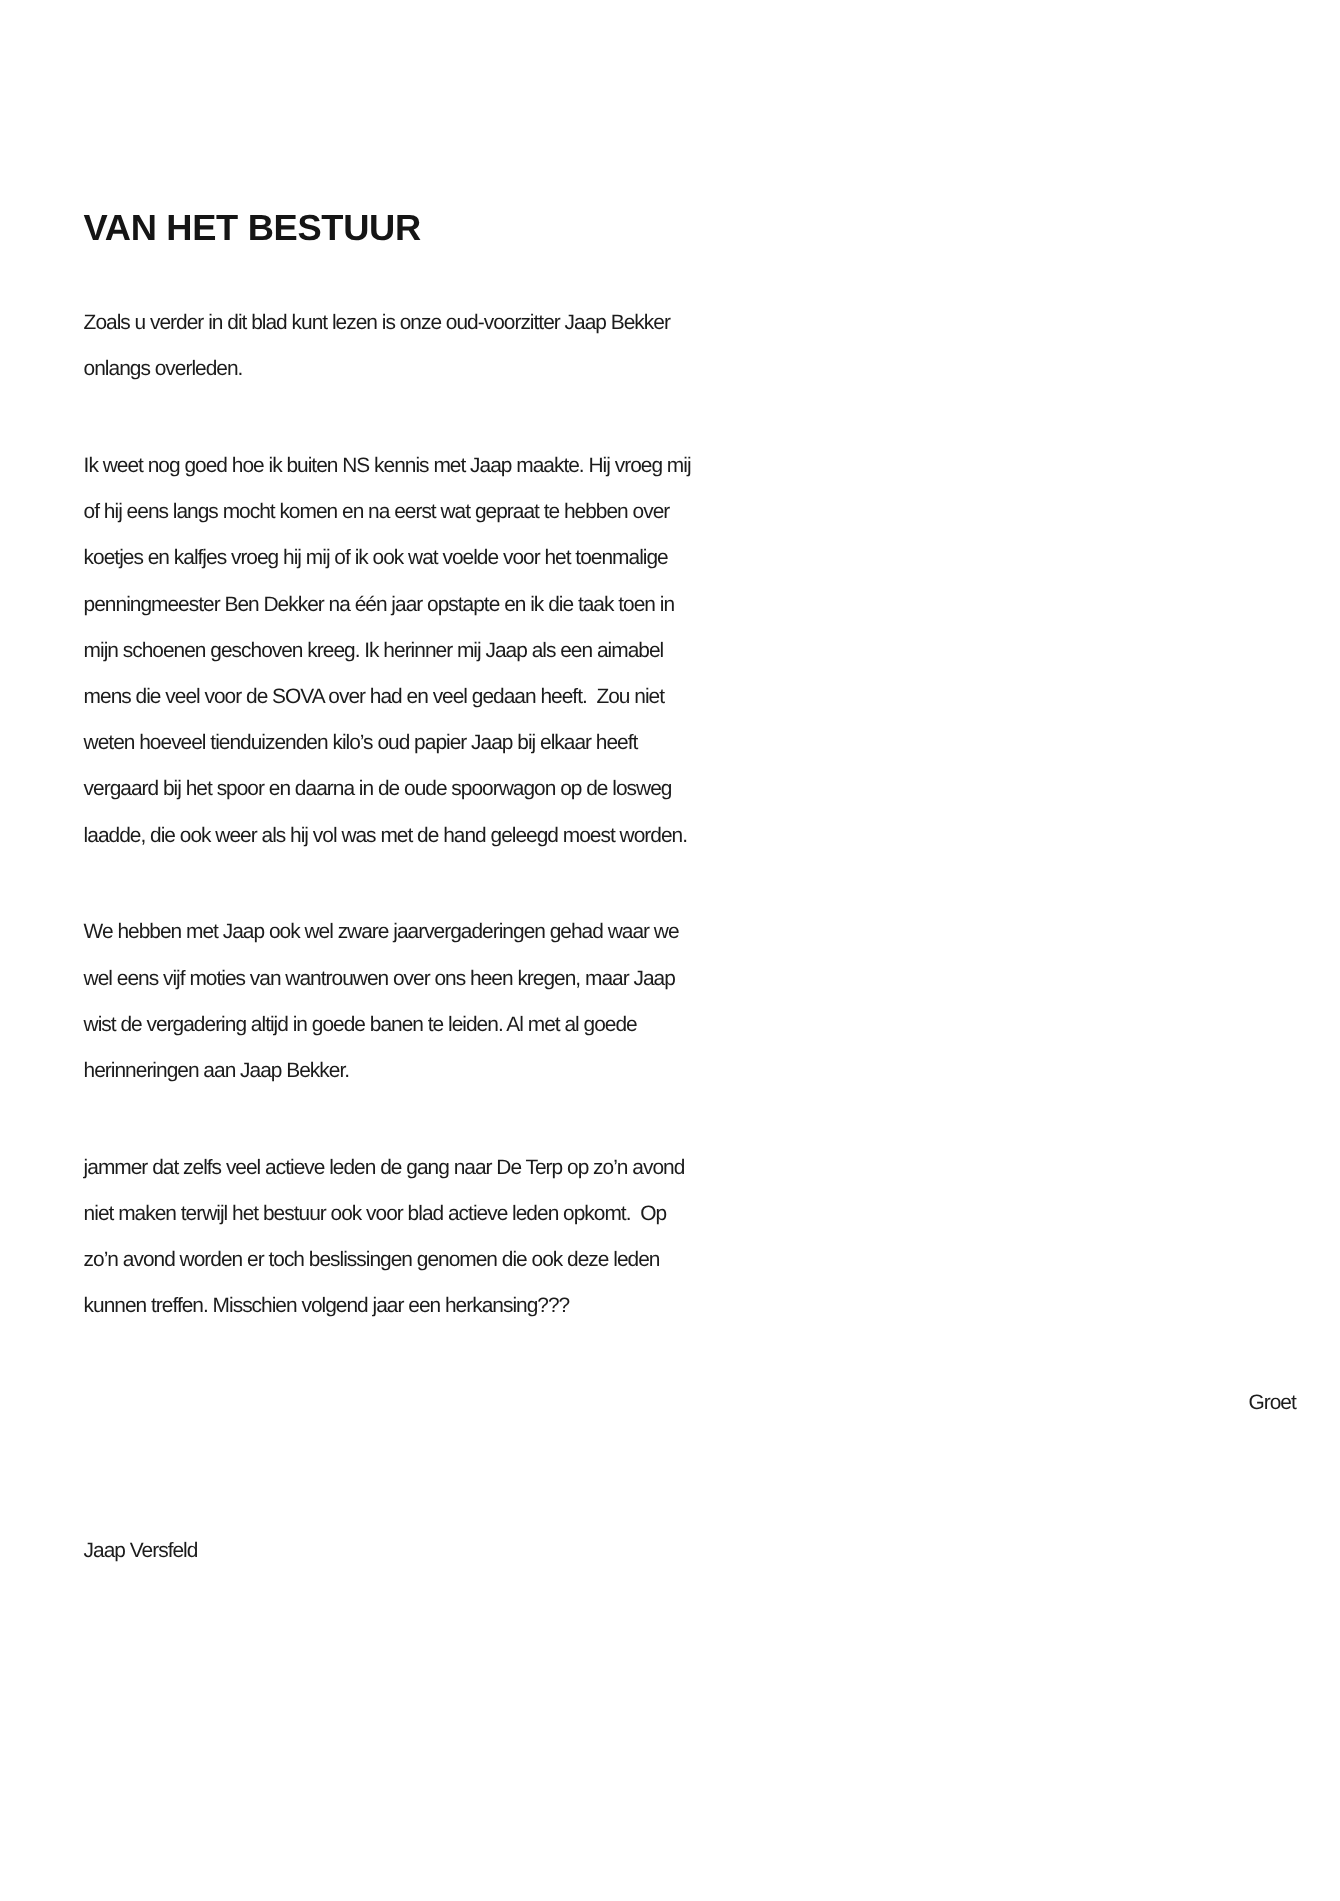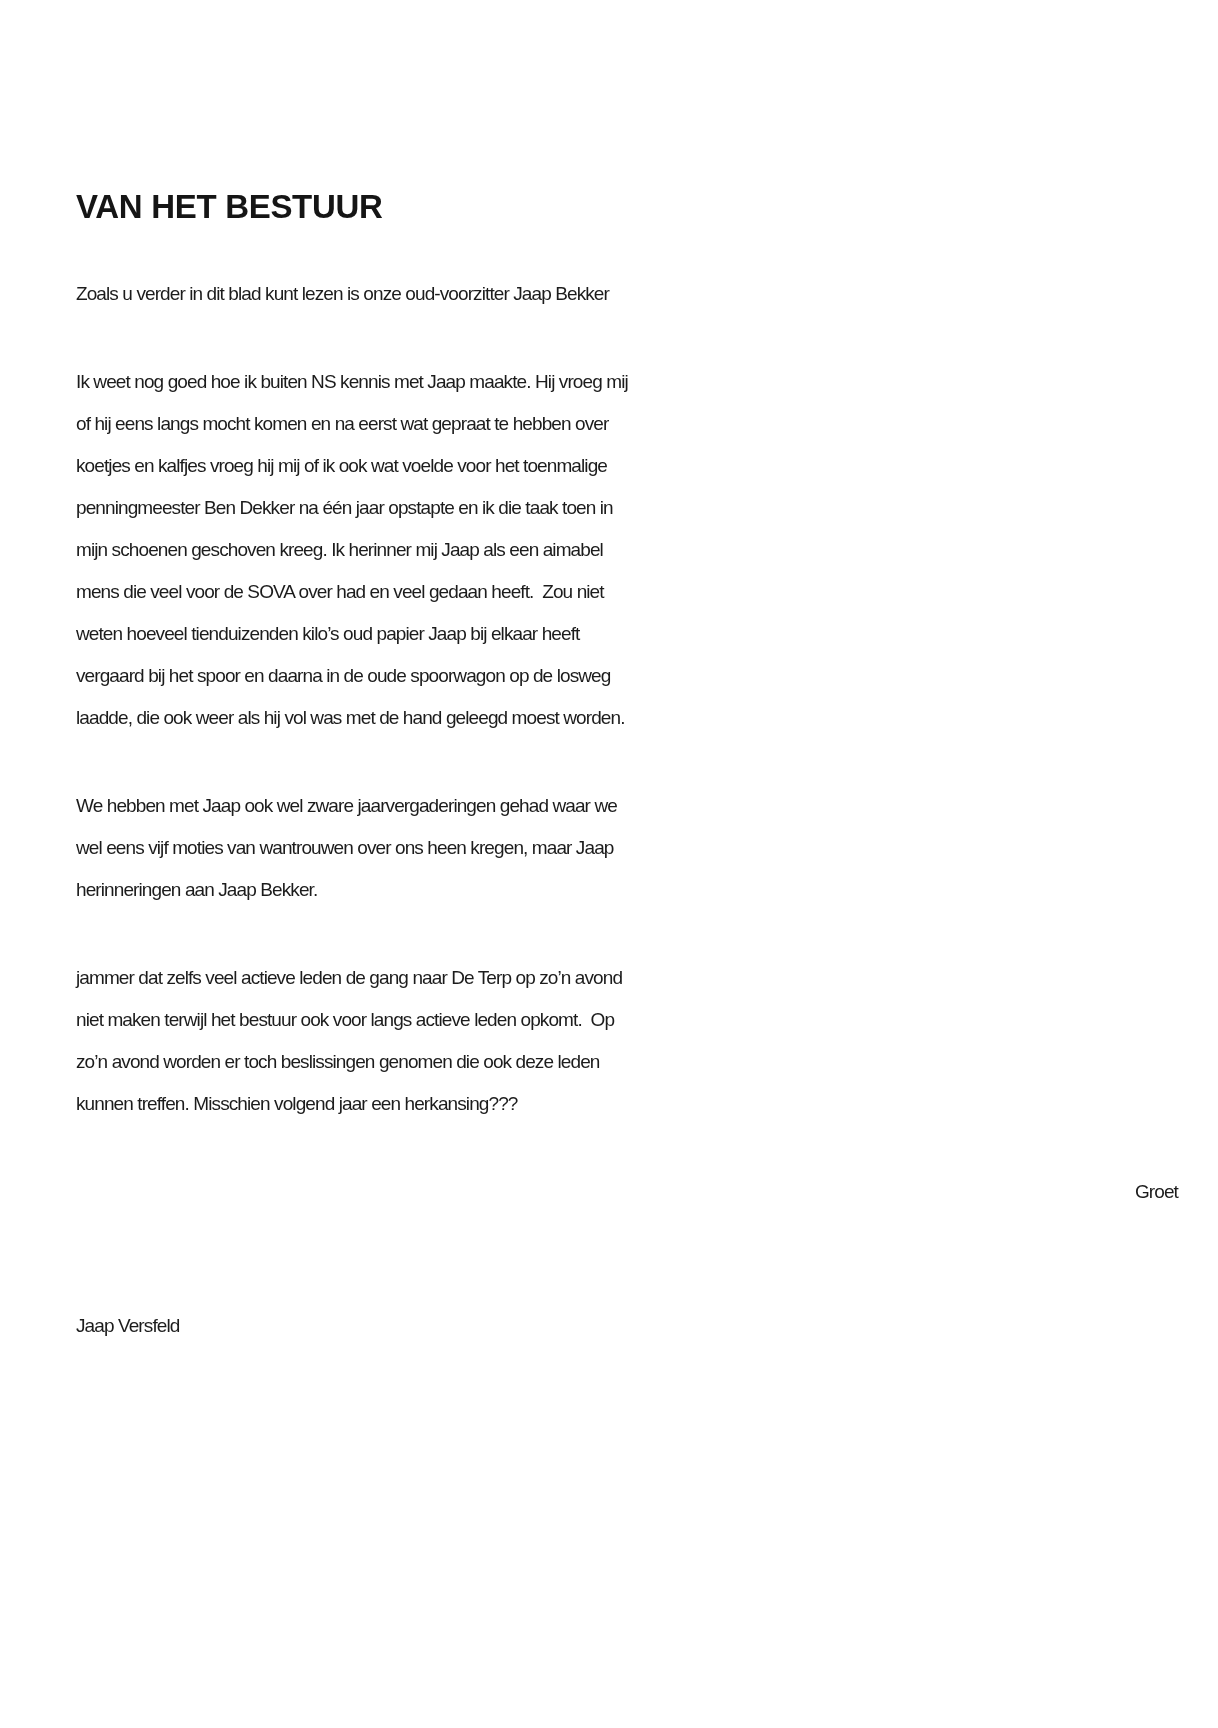--- a/index.html
+++ b/index.html
@@ -50,40 +50,42 @@
   }
 </style>
 </head>
 <body>
 
 <div class="page">
   <h1 class="title">VAN HET BESTUUR</h1>
   <div id="paragraphs">
       <div class="para">
         <div class="line">Zoals u verder in dit blad kunt lezen is onze oud-voorzitter Jaap Bekker</div>
+        <div class="line">onlangs overleden.</div>
       </div>
       <div class="para">
         <div class="line">Ik weet nog goed hoe ik buiten NS kennis met Jaap maakte. Hij vroeg mij</div>
         <div class="line">of hij eens langs mocht komen en na eerst wat gepraat te hebben over</div>
         <div class="line">koetjes en kalfjes vroeg hij mij of ik ook wat voelde voor het toenmalige</div>
         <div class="line">penningmeester Ben Dekker na één jaar opstapte en ik die taak toen in</div>
         <div class="line">mijn schoenen geschoven kreeg. Ik herinner mij Jaap als een aimabel</div>
         <div class="line">mens die veel voor de SOVA over had en veel gedaan heeft.  Zou niet</div>
         <div class="line">weten hoeveel tienduizenden kilo’s oud papier Jaap bij elkaar heeft</div>
         <div class="line">vergaard bij het spoor en daarna in de oude spoorwagon op de losweg</div>
         <div class="line">laadde, die ook weer als hij vol was met de hand geleegd moest worden.</div>
       </div>
       <div class="para">
         <div class="line">We hebben met Jaap ook wel zware jaarvergaderingen gehad waar we</div>
         <div class="line">wel eens vijf moties van wantrouwen over ons heen kregen, maar Jaap</div>
+        <div class="line">wist de vergadering altijd in goede banen te leiden. Al met al goede</div>
         <div class="line">herinneringen aan Jaap Bekker.</div>
       </div>
       <div class="para">
         <div class="line">jammer dat zelfs veel actieve leden de gang naar De Terp op zo’n avond</div>
-        <div class="line">niet maken terwijl het bestuur ook voor langs actieve leden opkomt.  Op</div>
+        <div class="line">niet maken terwijl het bestuur ook voor blad actieve leden opkomt.  Op</div>
         <div class="line">zo’n avond worden er toch beslissingen genomen die ook deze leden</div>
         <div class="line">kunnen treffen. Misschien volgend jaar een herkansing???</div>
       </div>
       <div class="para">
         <div class="line">Groet</div>
       </div>
       <div class="para">
         <div class="line">Jaap Versfeld</div>
       </div>
     </div>

